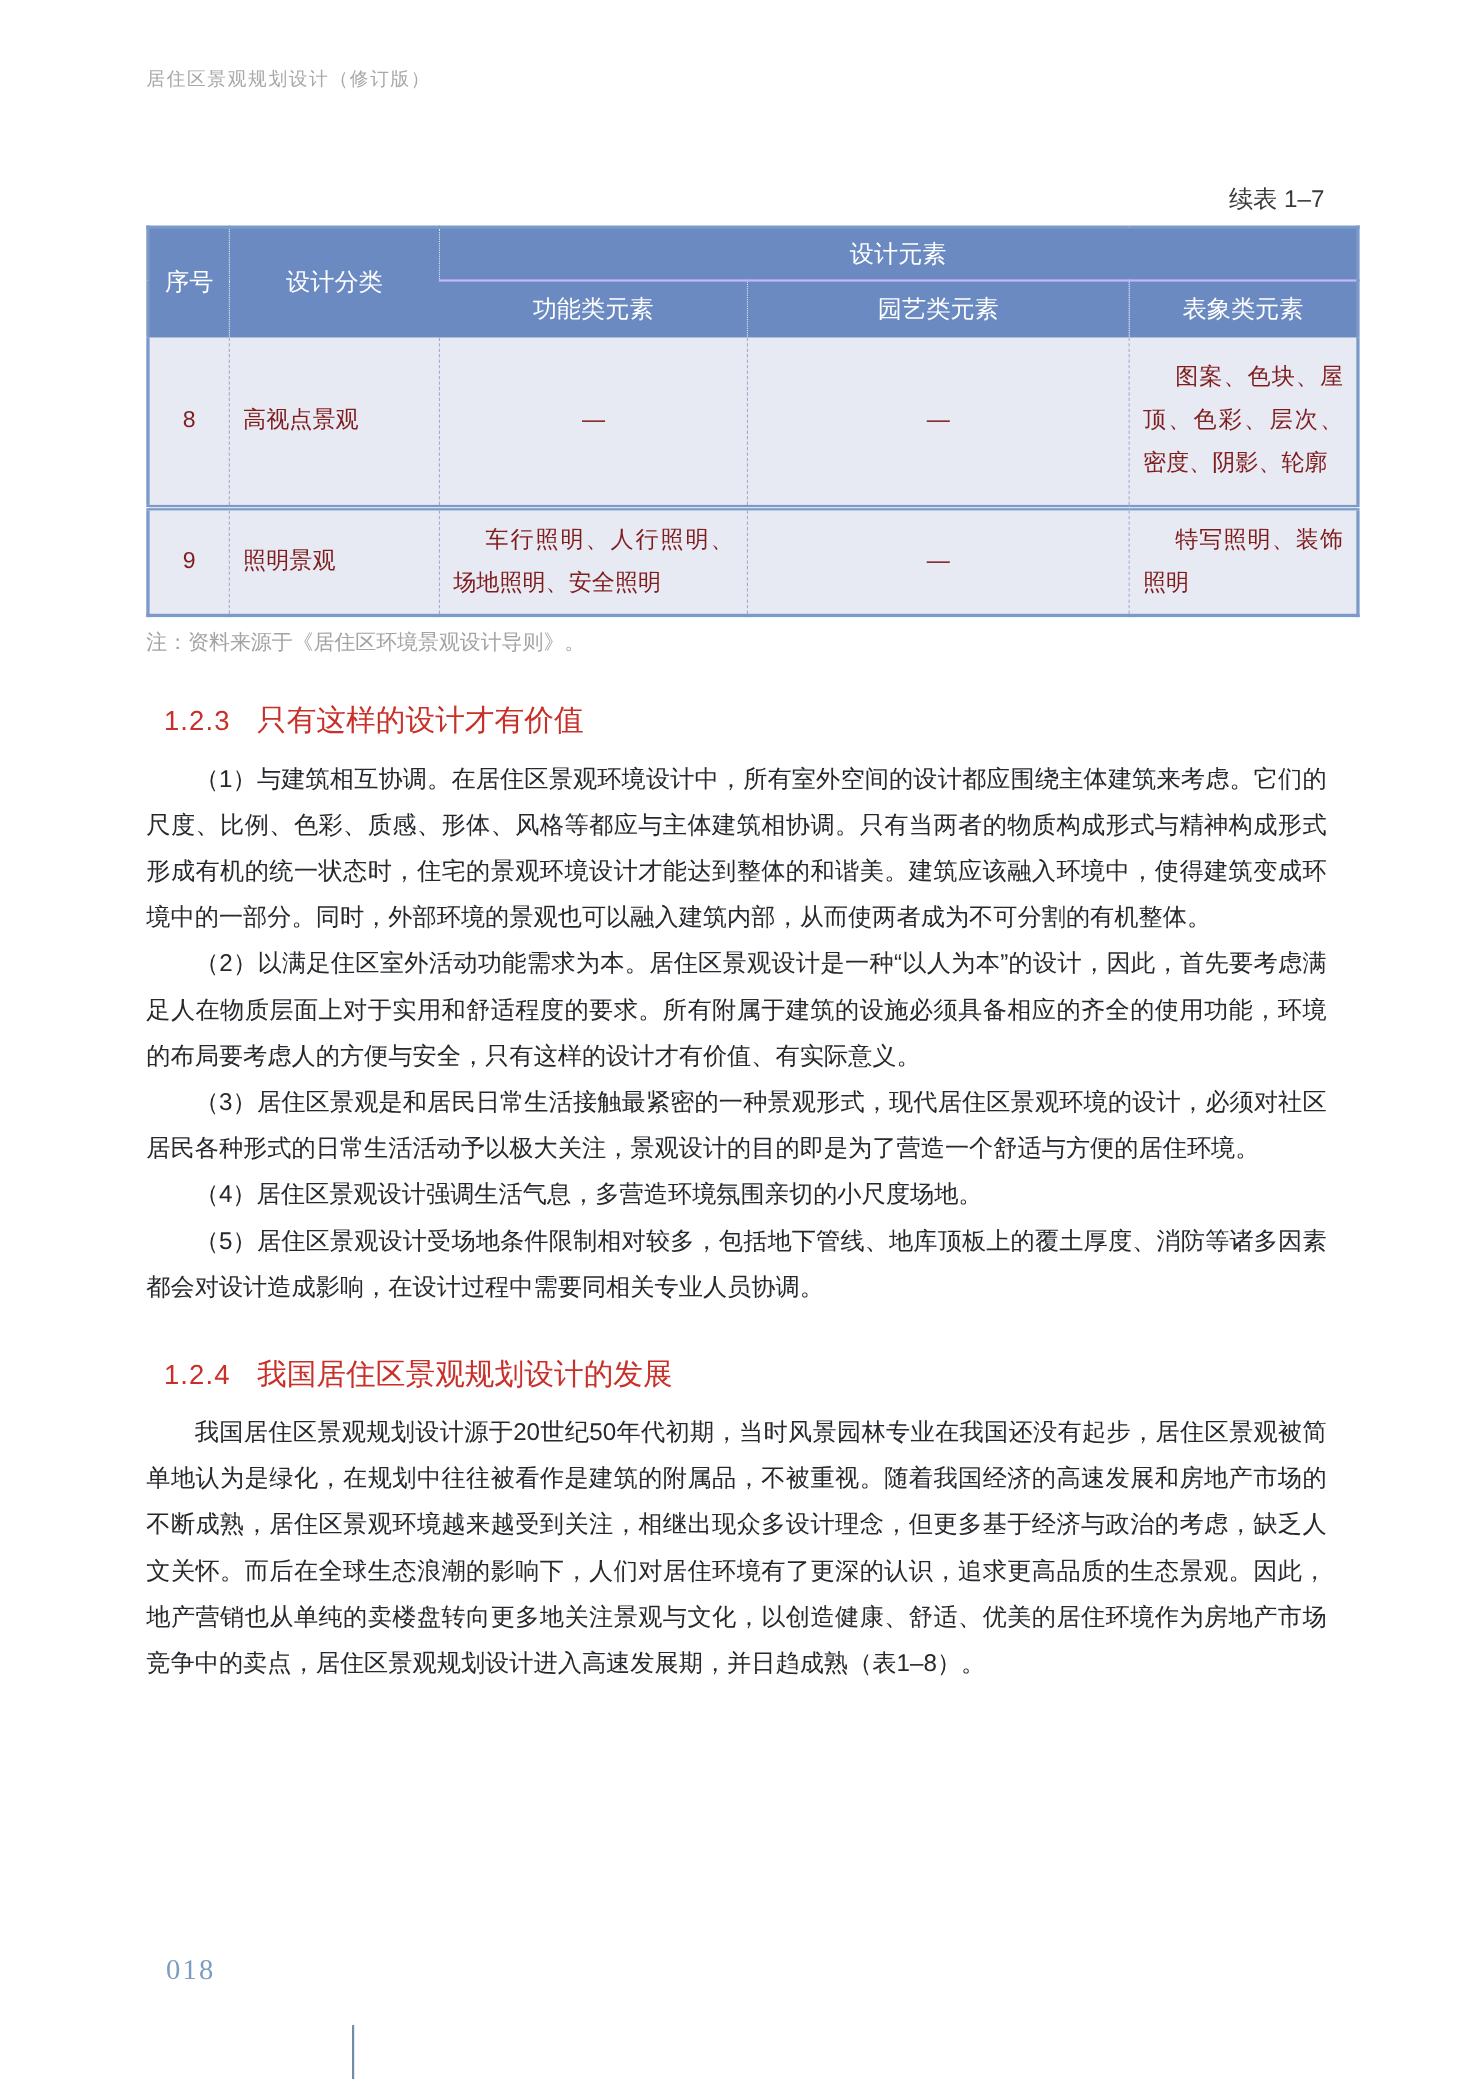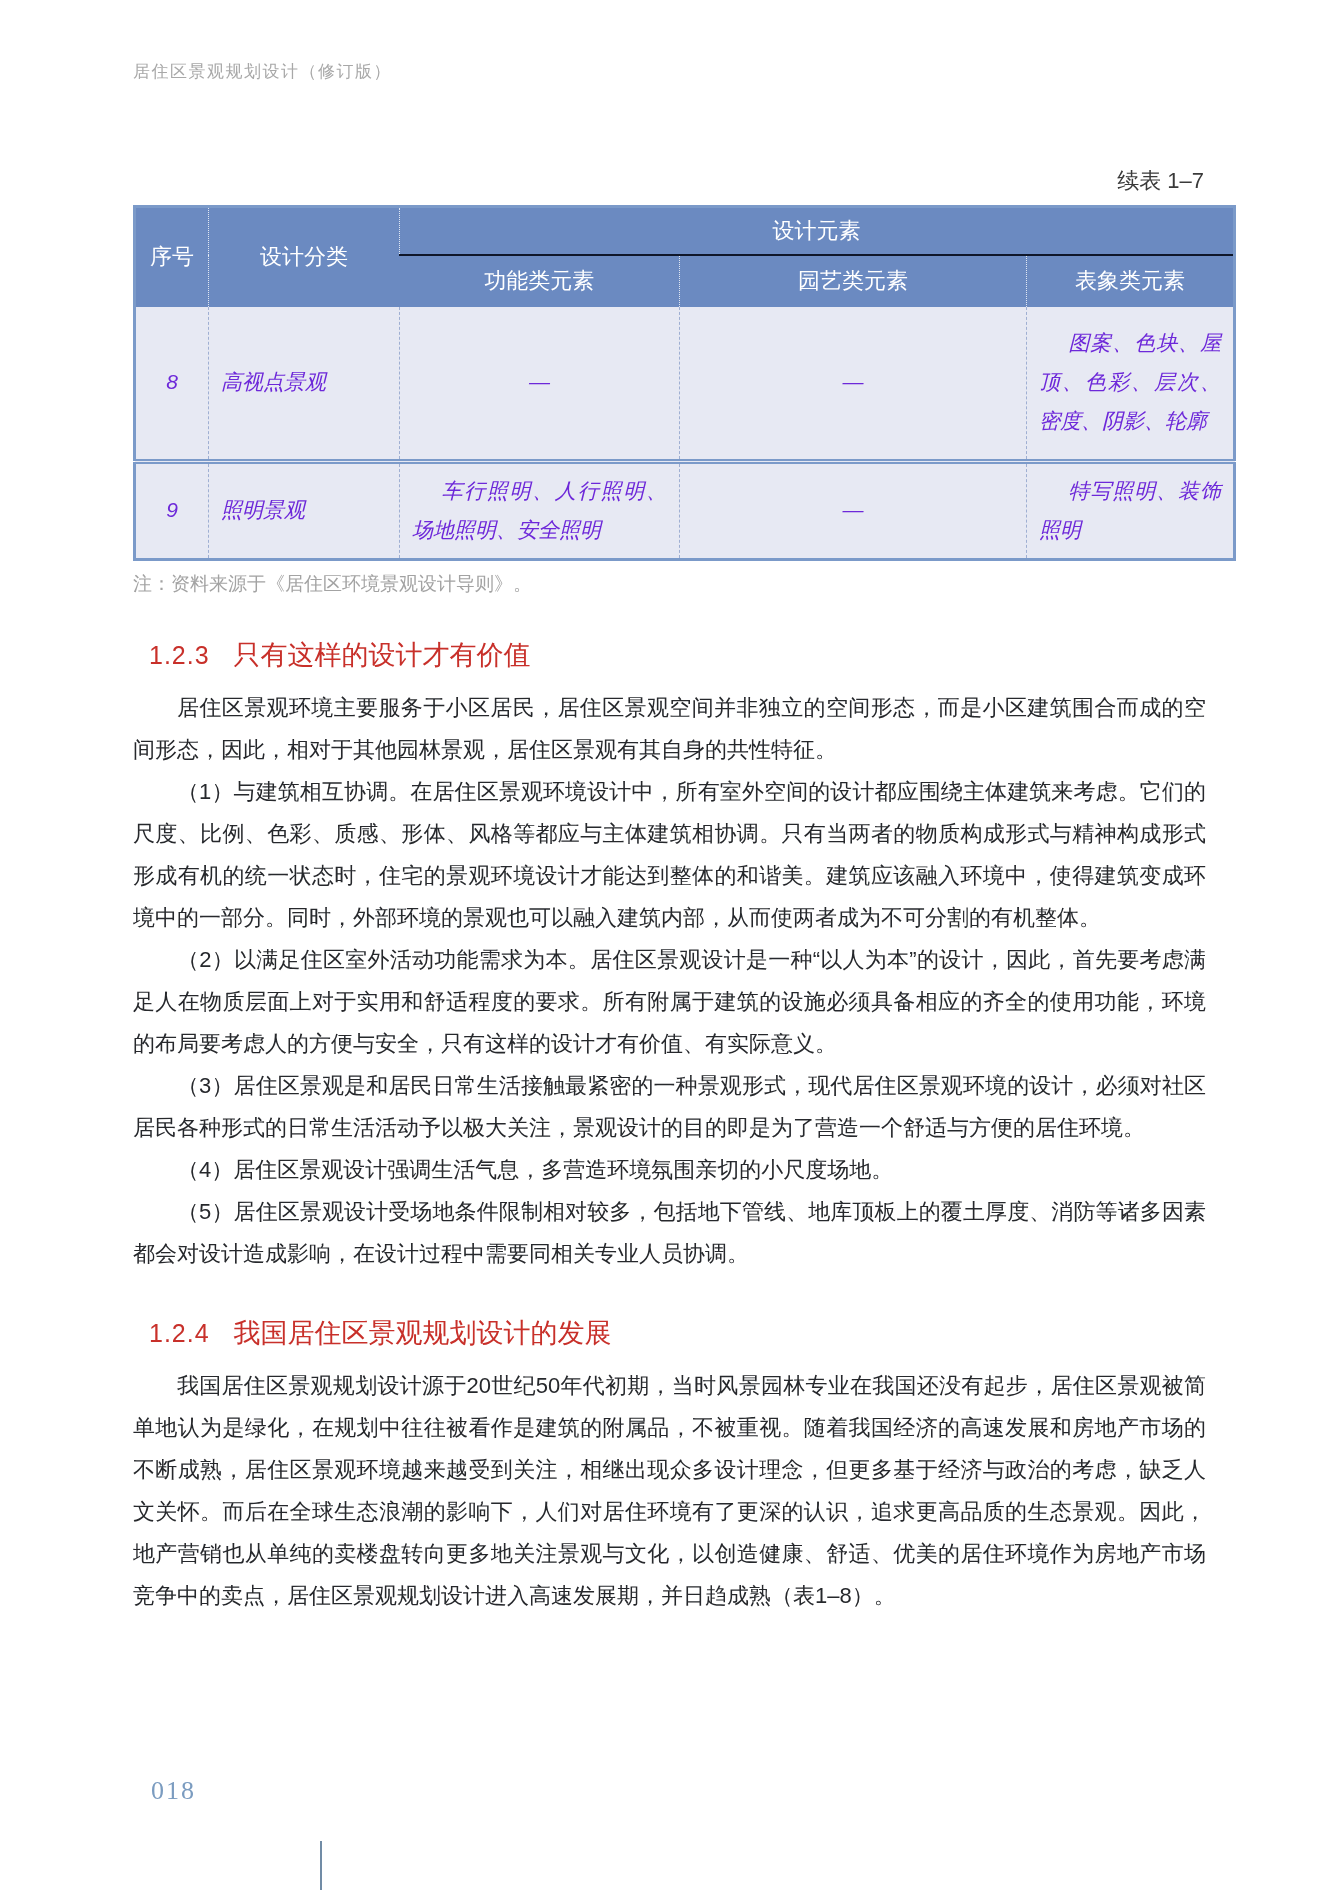--- a/index.html
+++ b/index.html
@@ -32,31 +32,30 @@
   }
   .design-table th{
     background:#6b8ac1;color:#ffffff;
     font-weight:normal;font-size:22px;
     padding:0;
   }
   .design-table thead tr:first-child{height:48px;}
   .design-table thead tr:last-child{height:52px;}
   th.th-index{width:48px;line-height:1.9;word-break:break-all;padding:0 12px;}
   th.th-cat{width:190px;border-left:1px dotted rgba(255,255,255,.8);}
-  th.th-elements{border-left:1px dotted rgba(255,255,255,.8);border-bottom:2px solid #0f172a;margin-top:29px;}
+  th.th-elements{border-left:1px dotted rgba(255,255,255,.8);border-bottom:2px solid #c4b5fd;margin-top:29px;}
   th.th-sub{border-left:1px dotted rgba(255,255,255,.8);}
   th.th-sub:first-child{border-left:none;}
   col.c3{width:280px;}col.c4{width:347px;}col.c5{width:208px;}
   .design-table tbody td{
     background:#e7e9f3;
-    font-size:21px;color:#6d28d9;
+    font-size:21px;color:#7f1d1d;
     vertical-align:middle;
     padding:8px 12px;
     line-height:1.85;
-    font-style:italic;
   }
   .design-table tbody td + td{border-left:1px dashed #9fafd2;}
   .design-table tbody tr + tr td{border-top:5px double #7b9ac9;}
   .design-table tbody tr:first-child{height:155px;}
   .design-table tbody tr:last-child{height:78px;}
   td.cell-index{text-align:center;font-size:22px;color:#3a3c42;}
   td.cell-cat{padding-left:16px;}
   td.cell-dash{text-align:center;}
   td.cell-wrap{text-align:justify;text-indent:1.4em;}
   .table-note{
@@ -138,21 +137,20 @@
         </tbody>
     </table>
 
     <div class="table-note">注：资料来源于《居住区环境景观设计导则》。</div>
 
     <div id="sections">
         <div class="section-heading">
           <span class="sec-num">1.2.3</span>
           <span class="sec-title">只有这样的设计才有价值</span>
         </div>
-        <p class="body-paragraph">居住区景观环境主要服务于小区居民，居住区景观空间并非独立的空间形态，而是小区建筑围合而成的空间形态，因此，相对于其他园林景观，居住区景观有其自身的共性特征。</p>
         <p class="body-paragraph">（1）与建筑相互协调。在居住区景观环境设计中，所有室外空间的设计都应围绕主体建筑来考虑。它们的尺度、比例、色彩、质感、形体、风格等都应与主体建筑相协调。只有当两者的物质构成形式与精神构成形式形成有机的统一状态时，住宅的景观环境设计才能达到整体的和谐美。建筑应该融入环境中，使得建筑变成环境中的一部分。同时，外部环境的景观也可以融入建筑内部，从而使两者成为不可分割的有机整体。</p>
         <p class="body-paragraph">（2）以满足住区室外活动功能需求为本。居住区景观设计是一种“以人为本”的设计，因此，首先要考虑满足人在物质层面上对于实用和舒适程度的要求。所有附属于建筑的设施必须具备相应的齐全的使用功能，环境的布局要考虑人的方便与安全，只有这样的设计才有价值、有实际意义。</p>
         <p class="body-paragraph">（3）居住区景观是和居民日常生活接触最紧密的一种景观形式，现代居住区景观环境的设计，必须对社区居民各种形式的日常生活活动予以极大关注，景观设计的目的即是为了营造一个舒适与方便的居住环境。</p>
         <p class="body-paragraph">（4）居住区景观设计强调生活气息，多营造环境氛围亲切的小尺度场地。</p>
         <p class="body-paragraph">（5）居住区景观设计受场地条件限制相对较多，包括地下管线、地库顶板上的覆土厚度、消防等诸多因素都会对设计造成影响，在设计过程中需要同相关专业人员协调。</p>
         <div class="section-heading">
           <span class="sec-num">1.2.4</span>
           <span class="sec-title">我国居住区景观规划设计的发展</span>
         </div>
         <p class="body-paragraph">我国居住区景观规划设计源于20世纪50年代初期，当时风景园林专业在我国还没有起步，居住区景观被简单地认为是绿化，在规划中往往被看作是建筑的附属品，不被重视。随着我国经济的高速发展和房地产市场的不断成熟，居住区景观环境越来越受到关注，相继出现众多设计理念，但更多基于经济与政治的考虑，缺乏人文关怀。而后在全球生态浪潮的影响下，人们对居住环境有了更深的认识，追求更高品质的生态景观。因此，地产营销也从单纯的卖楼盘转向更多地关注景观与文化，以创造健康、舒适、优美的居住环境作为房地产市场竞争中的卖点，居住区景观规划设计进入高速发展期，并日趋成熟（表1–8）。</p>

